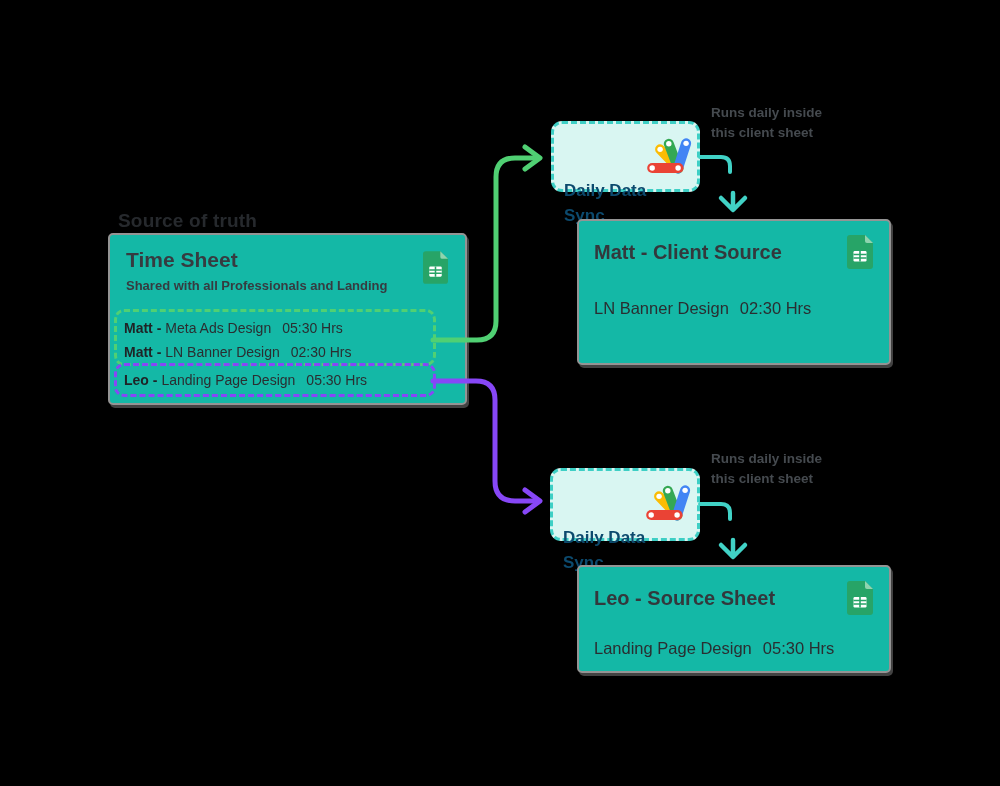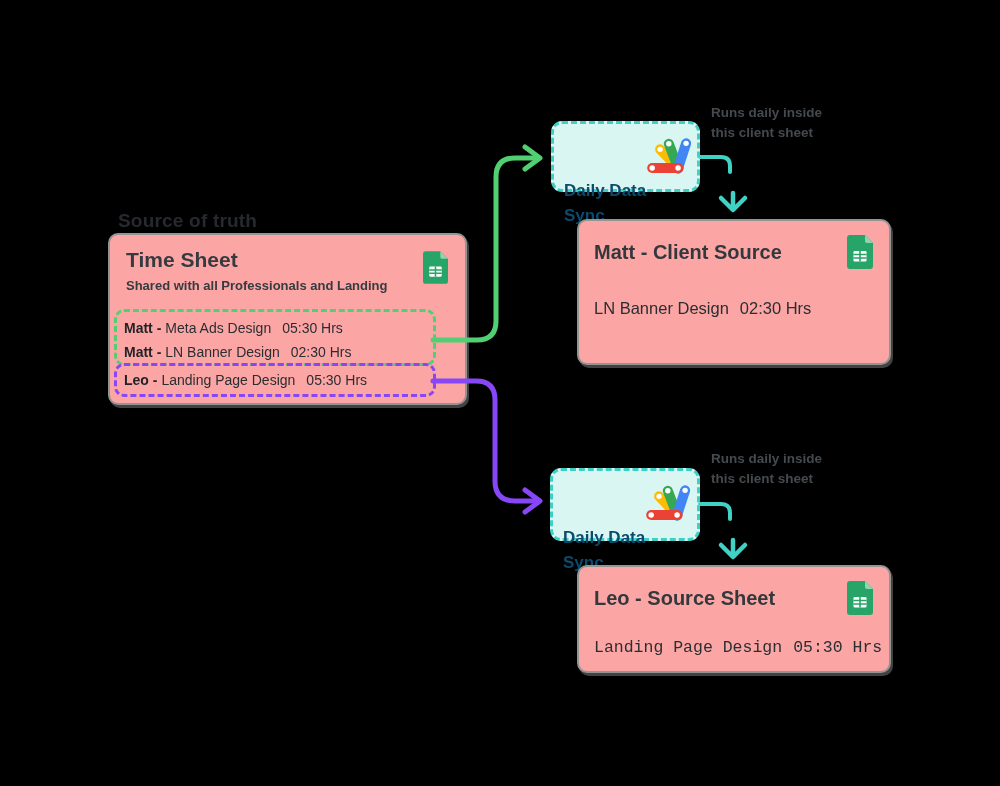--- a/index.html
+++ b/index.html
@@ -6,22 +6,22 @@
   #canvas {
     position:relative; width:1000px; height:786px; background:#000;
     font-family:"Liberation Sans", sans-serif; overflow:hidden;
   }
   .source-label {
     position:absolute; left:118px; top:210px;
     font-size:19px; font-weight:700; color:#26292d; letter-spacing:.2px;
   }
   
   .card {
-    position:absolute; background:#fca5a5; box-sizing:border-box;
-    border:2.5px solid #949494; border-radius:10px;
+    position:absolute; background:#14b8a6; box-sizing:border-box;
+    border:2.5px solid #949494; border-radius:5px;
     box-shadow:2px 3px 0 rgba(120,120,120,.55);
   }
   #timesheet { left:108px; top:233px; width:359px; height:172px; }
   .ts-title  { position:absolute; left:16px; top:13px; font-size:21px; font-weight:700; color:#363b40; }
   .ts-sub    { position:absolute; left:16px; top:43px; font-size:13px; font-weight:700; color:#363b40; }
   .sheet-icon-ts { position:absolute; right:17px; top:16px; }
   .group { position:absolute; left:4px; box-sizing:border-box; border-radius:10px; }
   .group.green  { top:74px;  width:322px; height:57px; border:3.5px dashed #50D073; padding:4px 0 0 7px; }
   .group.purple { top:128px; width:322px; height:34px; border:3.5px dashed #8747F7; padding:2px 0 0 7px; }
   .row { font-size:14px; color:#2a2e31; line-height:24px; white-space:nowrap; }
@@ -40,21 +40,21 @@
   
   .note { position:absolute; font-size:13.5px; font-weight:600; color:#454a4f; line-height:20px; }
   #note1 { left:711px; top:103px; }
   #note2 { left:711px; top:449px; }
   
   #client1 { left:577px; top:219px; width:314px; height:146px; }
   #client2 { left:577px; top:565px; width:314px; height:108px; }
   .client-title { position:absolute; left:15px; top:20px; font-size:20px; font-weight:700; color:#33383c; }
   .client-rows  { position:absolute; left:15px; }
   #client1 .client-rows { top:74px; }
-  #client2 .client-rows { top:68px;font-family:Liberation Mono, monospace; }
+  #client2 .client-rows { top:68px; }
   .client-row { font-size:16.5px; color:#2a2e31; line-height:26px; white-space:nowrap; }
   .client-row .hours { margin-left:11px; }
   .sheet-icon-client { position:absolute; right:16px; top:14px; }
   
   .overlay { position:absolute; left:0; top:0; pointer-events:none; }
   .overlay path { fill:none; stroke-linecap:round; stroke-linejoin:round; }
 </style>
 </head>
 <body>
 

